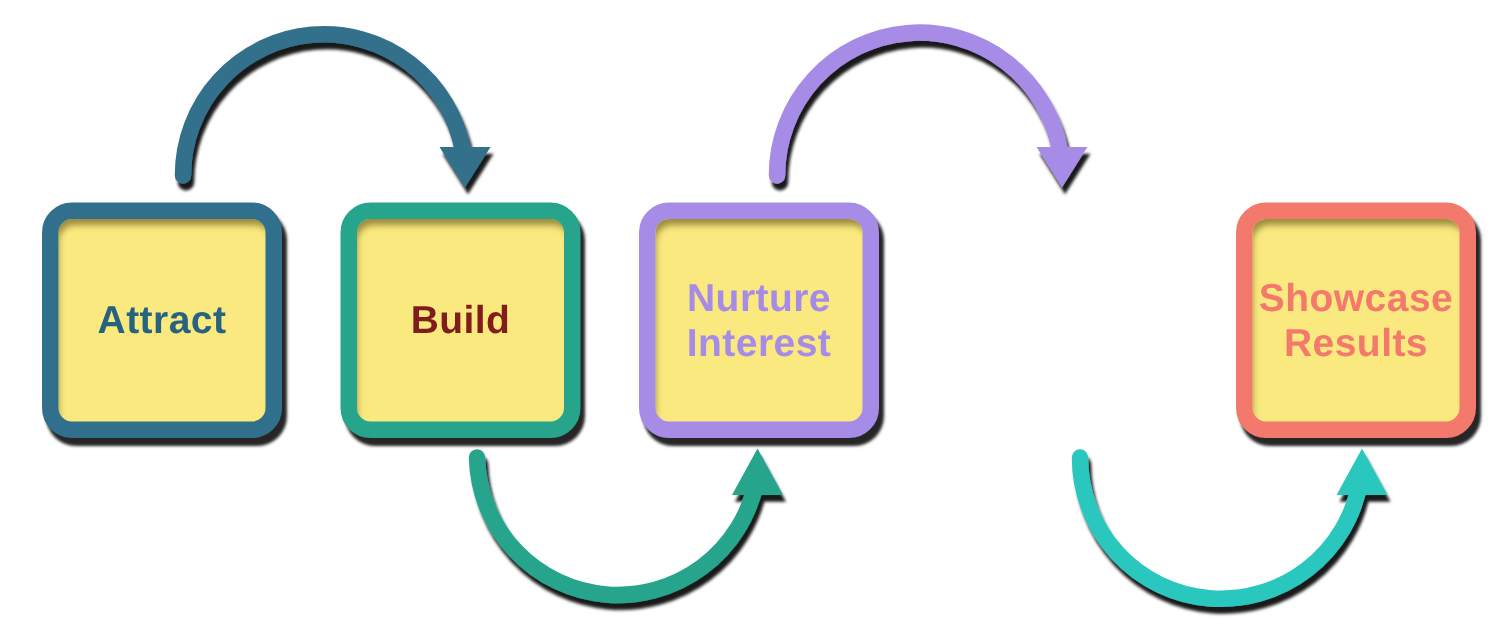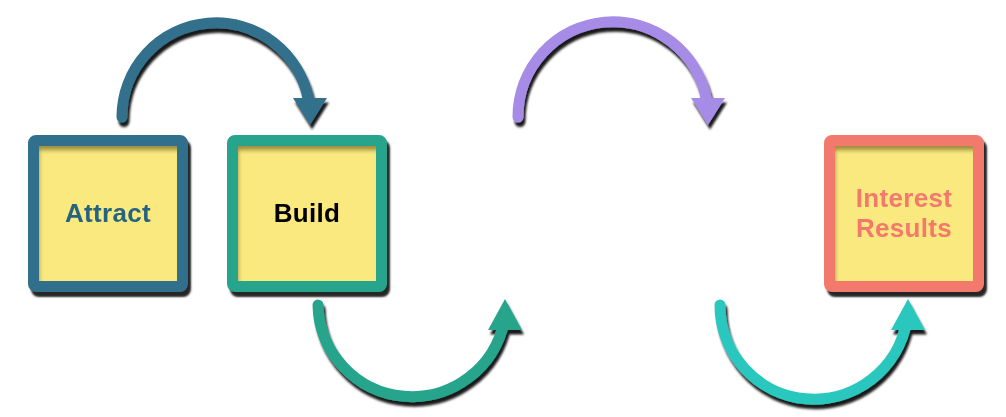--- a/index.html
+++ b/index.html
@@ -23,21 +23,21 @@
     height: 417px;
     display: block;
   }
   .step {
     position: absolute;
     top: 135px;
     width: 160px;
     height: 157px;
     box-sizing: border-box;
     border: 11px solid #000;
-    border-radius: 8px;
+    border-radius: 20px;
     background: #f9e97f;
     display: flex;
     align-items: center;
     justify-content: flex-end;
     text-align: center;
     box-shadow: 3px 5px 2px rgba(8, 8, 8, 0.88),
                 inset 2px 6px 4px -2px rgba(80, 64, 10, 0.55);
     font-weight: 700;
     font-size: 26px;
     line-height: 1.12;
@@ -84,23 +84,26 @@
     <g filter="url(#ds)">
       <path d="M 720 305 A 94 94 0 0 0 906.6 321.3" fill="none" stroke-width="11" stroke-linecap="round" stroke="#2cc7be"></path>
       <polygon points="891,330 925,330 908,299" fill="#2cc7be"></polygon>
     </g>
   </svg>
 
   <div class="step s0" style="border-color: rgb(49, 112, 140); color: rgb(38, 99, 128); background: rgb(249, 233, 127);">
     <span class="label">Attract</span>
   </div>
 
-  <div class="step s1" style="border-color: rgb(38, 164, 140); color: #000000; background: rgb(249, 233, 127);">
+  <div class="step s1" style="border-color: rgb(38, 164, 140); color: #7f1d1d; background: rgb(249, 233, 127);">
     <span class="label">Build</span>
   </div>
 
+  <div class="step s2" style="border-color: rgb(167, 140, 231); color: rgb(167, 140, 231); background: rgb(249, 233, 127);">
+    <span class="label">Nurture Interest</span>
+  </div>
 
 
   <div class="step s4" style="border-color: rgb(244, 121, 109); color: rgb(244, 121, 109); background: rgb(249, 233, 127);">
-    <span class="label">Interest Results</span>
+    <span class="label">Showcase Results</span>
   </div>
 
 </div>
 
 </body></html>

